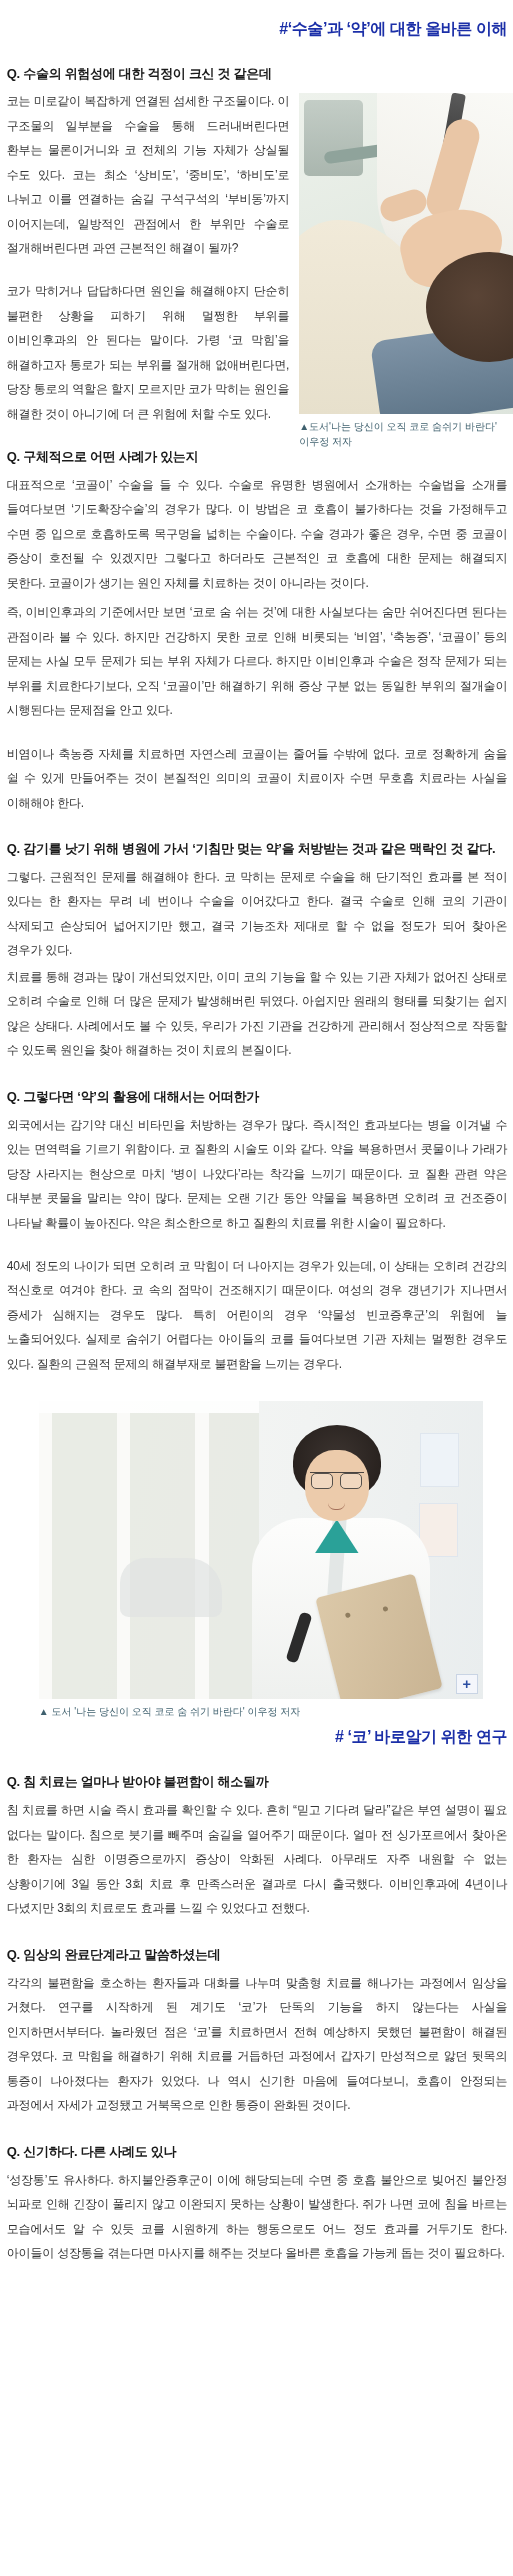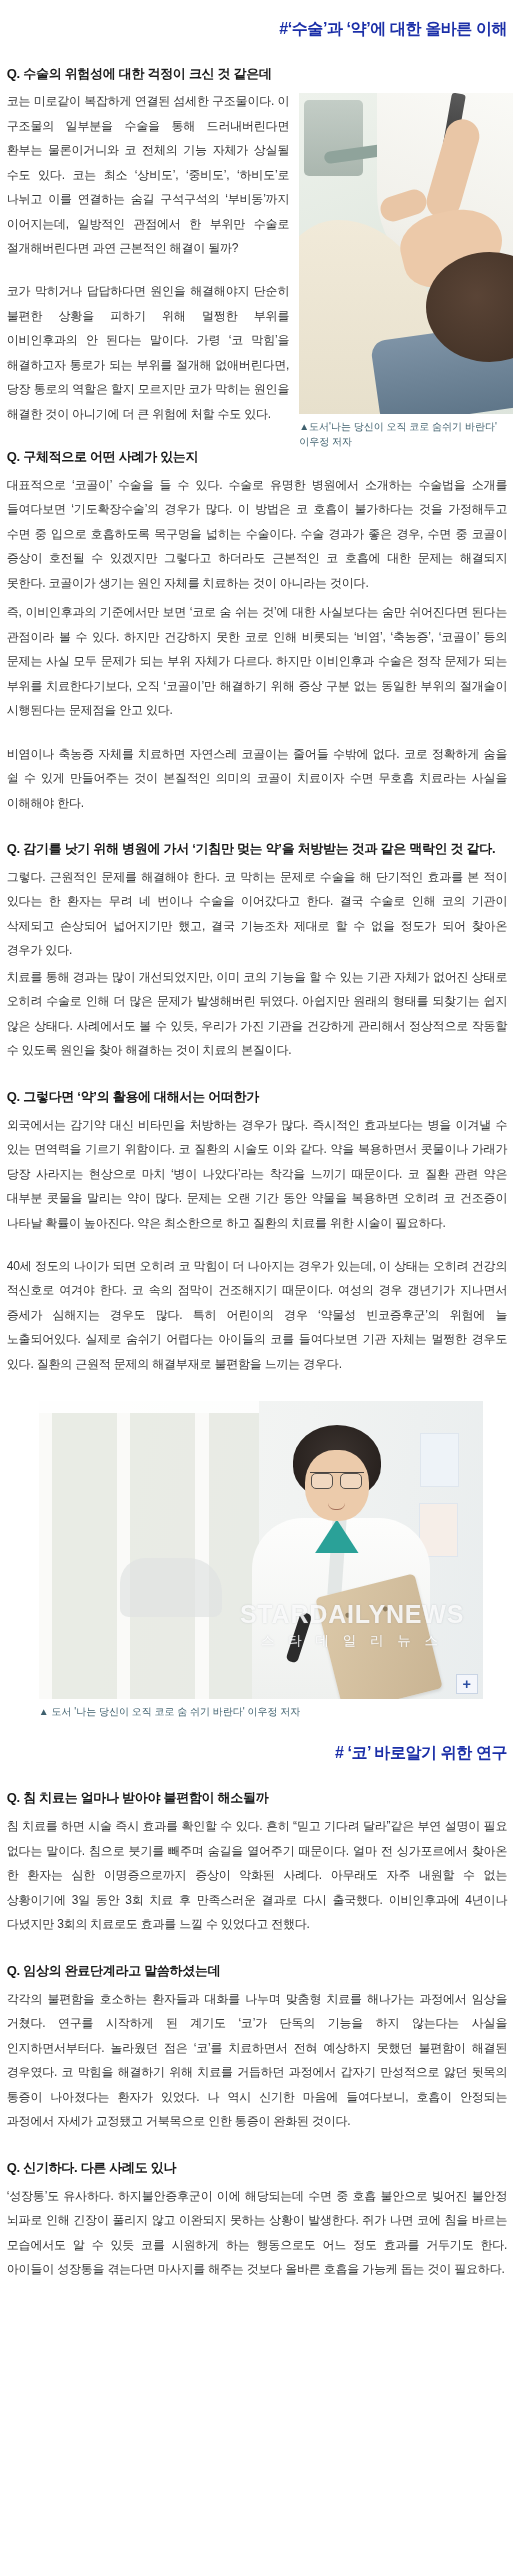--- a/index.html
+++ b/index.html
@@ -177,30 +177,26 @@
       <div class="doc-teal"></div>
       <div class="doc-hair"></div>
       <div class="doc-face"></div>
       <div class="doc-glasses"></div>
       <div class="doc-smile"></div>
       <div class="clipboard">
         <div class="clip-dot" style="left:25px; top:22px;"></div>
         <div class="clip-dot" style="left:63px; top:25px;"></div>
       </div>
       <div class="otoscope"></div>
-      <div class="wm">
-        <div class="wm-en">STARDAILYNEWS</div>
-        <div class="wm-ko">스 타 데 일 리 뉴 스</div>
-      </div>
       <div class="plus-btn">+</div>
     </div>
     <div class="cap">▲ 도서 '나는 당신이 오직 코로 숨 쉬기 바란다' 이우정 저자</div>
   </div>
 
-  <h2 class="sec" style="margin-top:24px;"># ‘코’ 바로알기 위한 연구</h2>
+  <h2 class="sec" style="margin-top:8px;"># ‘코’ 바로알기 위한 연구</h2>
 
   <div class="q">Q. 침 치료는 얼마나 받아야 불편함이 해소될까</div>
   <p class="body tight">침 치료를 하면 시술 즉시 효과를 확인할 수 있다. 흔히 “믿고 기다려 달라”같은 부연 설명이 필요 없다는 말이다. 침으로 붓기를 빼주며 숨길을 열어주기 때문이다. 얼마 전 싱가포르에서 찾아온 한 환자는 심한 이명증으로까지 증상이 악화된 사례다. 아무래도 자주 내원할 수 없는 상황이기에 3일 동안 3회 치료 후 만족스러운 결과로 다시 출국했다. 이비인후과에 4년이나 다녔지만 3회의 치료로도 효과를 느낄 수 있었다고 전했다.</p>
 
   <div class="q">Q. 임상의 완료단계라고 말씀하셨는데</div>
   <p class="body tight">각각의 불편함을 호소하는 환자들과 대화를 나누며 맞춤형 치료를 해나가는 과정에서 임상을 거쳤다. 연구를 시작하게 된 계기도 ‘코’가 단독의 기능을 하지 않는다는 사실을 인지하면서부터다. 놀라웠던 점은 ‘코’를 치료하면서 전혀 예상하지 못했던 불편함이 해결된 경우였다. 코 막힘을 해결하기 위해 치료를 거듭하던 과정에서 갑자기 만성적으로 앓던 뒷목의 통증이 나아졌다는 환자가 있었다. 나 역시 신기한 마음에 들여다보니, 호흡이 안정되는 과정에서 자세가 교정됐고 거북목으로 인한 통증이 완화된 것이다.</p>
 
   <div class="q">Q. 신기하다. 다른 사례도 있나</div>
   <p class="body">‘성장통’도 유사하다. 하지불안증후군이 이에 해당되는데 수면 중 호흡 불안으로 빚어진 불안정 뇌파로 인해 긴장이 풀리지 않고 이완되지 못하는 상황이 발생한다. 쥐가 나면 코에 침을 바르는 모습에서도 알 수 있듯 코를 시원하게 하는 행동으로도 어느 정도 효과를 거두기도 한다. 아이들이 성장통을 겪는다면 마사지를 해주는 것보다 올바른 호흡을 가능케 돕는 것이 필요하다.</p>
 

